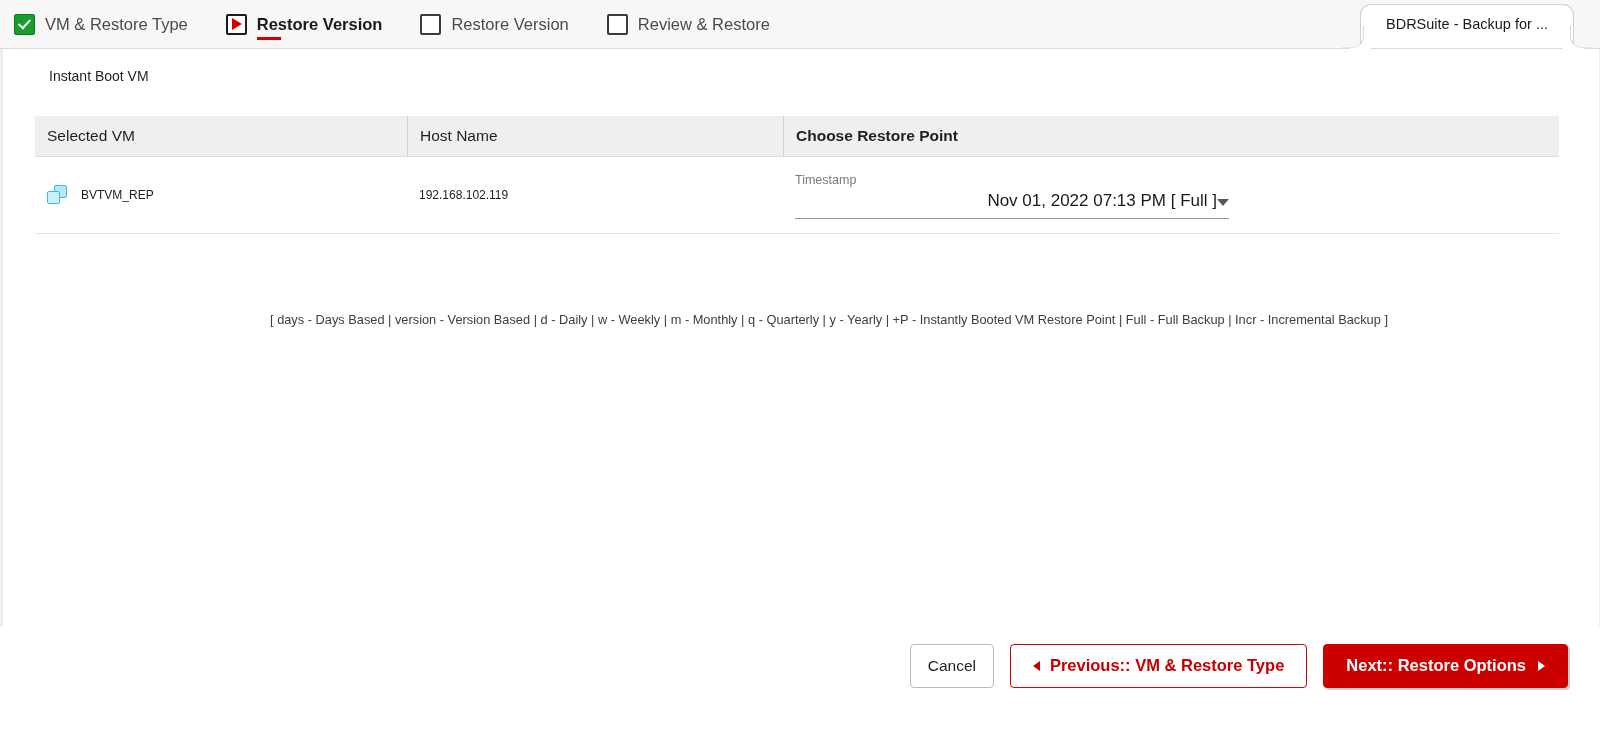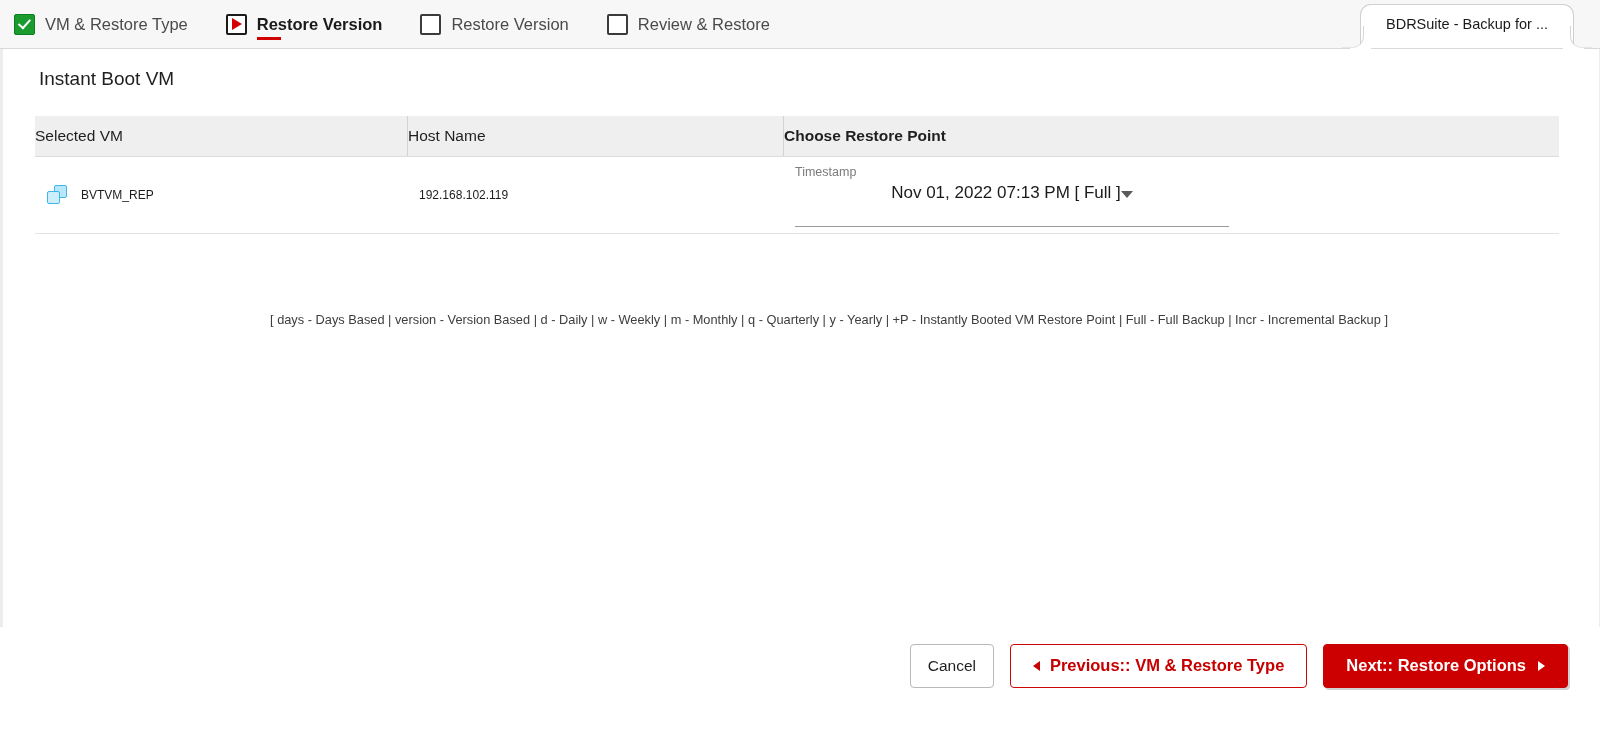--- a/index.html
+++ b/index.html
@@ -156,23 +156,23 @@
     top: 49px;
     width: 1600px;
     height: 612px;
     background: #ffffff;
     border-left: 3px solid #ededed;
     border-right: 1px solid #ededed;
   }
 
   .page-title {
     position: absolute;
-    left: 36px;
+    left: 46px;
     top: 19px;
-    font-size: 19px;
+    font-size: 14px;
     color: #1f1f1f;
   }
 
   
   .tbl {
     position: absolute;
     left: 32px;
     top: 67px;
     width: 1524px;
   }
@@ -181,21 +181,21 @@
     display: flex;
     height: 41px;
     background: #efefef;
     border-bottom: 1px solid #dcdcdc;
   }
   .th {
     display: flex;
     align-items: center;
     font-size: 15.5px;
     color: #1f1f1f;
-    padding-left: 0;
+    padding-left: 12px;
   }
   .th.c1 { width: 372px; }
   .th.c2 { width: 376px; border-left: 1px solid #d3d3d3; }
   .th.c3 { flex: 1;      border-left: 1px solid #d3d3d3; font-weight: bold; }
 
   .trow {
     display: flex;
     align-items: center;
     height: 77px;
     border-bottom: 1px solid #e3e3e3;
@@ -232,23 +232,23 @@
     cursor: pointer;
   }
   .dd .lbl {
     font-size: 12.5px;
     color: #7b7b7b;
     margin-bottom: 4px;
   }
   .dd .valrow {
     display: flex;
     align-items: flex-end;
-    justify-content: center;
+    justify-content: flex-end;
     border-bottom: 1px solid #9a9a9a;
-    padding-bottom: 23px;
+    padding-bottom: 7px;
   }
   .dd .val {
     font-size: 17px;
     color: #1a1a1a;
     white-space: nowrap;
   }
   .dd .caret {
     width: 0; height: 0;
     border-left: 6px solid transparent;
     border-right: 6px solid transparent;

